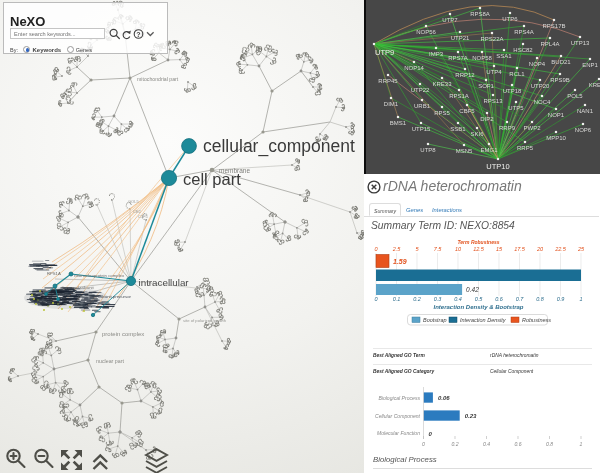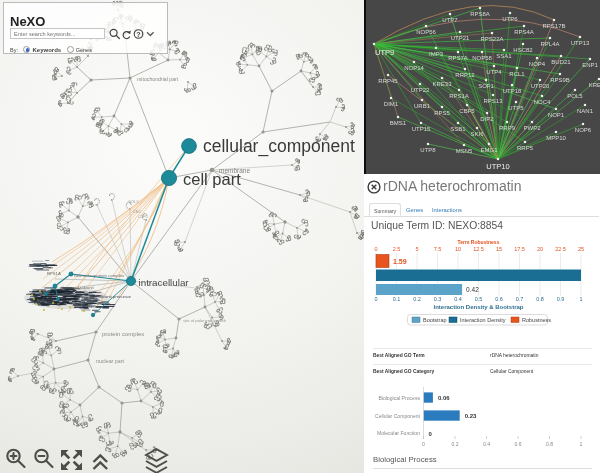--- a/index.html
+++ b/index.html
@@ -11,21 +11,21 @@
 #searchrow { display:flex; align-items:center; gap:4px; margin-top:1px; height:11px; }
 #searchbox input { width:95px; height:11px; border:1px solid #c5c5c5; font-size:5.6px; color:#999;
   padding:1px 3px; font-family:"Liberation Sans",sans-serif; background:#fff; }
 #searchbox .row2 { font-size:5.5px; color:#444; margin-top:7px; }
 .radio { display:inline-block; width:7px; height:7px; border:1px solid #999; border-radius:50%;
   vertical-align:-1.5px; margin:0 2px 0 4px; background:#fff; position:relative; }
 .radio.sel::after { content:""; position:absolute; left:1.2px; top:1.2px; width:3.4px; height:3.4px;
   border-radius:50%; background:#3367c0; }
 #netpanel { position:absolute; left:364px; top:0; width:236px; height:221px; background:#474747;
   border-left:2px solid #0d0d0d; border-bottom:2px solid #0d0d0d; overflow:hidden; }
-#detail { position:absolute; left:364px; top:174px; width:236px; height:299px; background:#fff; overflow:hidden; }
+#detail { position:absolute; left:364px; top:174px; width:236px; height:299px; background:#fff; overflow:hidden;font-style:italic; }
 .tab { position:absolute; }
 .tab.active { left:5px; top:0; padding:3.5px 4px 2px; background:#fff; border:1px solid #ddd; border-bottom:1px solid #fff;
   border-radius:3px 3px 0 0; color:#555; height:13px; font-size:5.2px; }
 .tab.a2 { left:42px; top:4px; color:#337ab7; font-size:5.8px; }
 .tab.a3 { left:68px; top:4px; color:#337ab7; font-size:5.8px; }
 .goheader { position:absolute; left:9px; width:219px; font-size:7.8px; color:#555;
   border-bottom:1px solid #ddd; padding-bottom:4px; }
 .gorow { position:absolute; left:9px; width:219px; font-size:4.9px; color:#333; border-top:1px solid #e8e8e8; padding-top:4px; }
 .gorow span { position:absolute; left:117px; font-weight:normal; }
 </style></head><body>
@@ -663,21 +663,21 @@
   <div style="position:relative;width:236px;height:299px">
    <div style="position:absolute;left:3px;top:3px"><svg width="14" height="14" viewBox="0 0 14 14" style="vertical-align:-2.5px">
             <circle cx="7" cy="7" r="5.9" fill="none" stroke="#3a3a3a" stroke-width="1.4"></circle>
             <path d="M4.7,4.7 L9.3,9.3 M9.3,4.7 L4.7,9.3" stroke="#3a3a3a" stroke-width="1.4"></path>
           </svg><span style="color:#787878;font-size:14px;margin-left:2px">rDNA heterochromatin</span></div>
    <div style="position:absolute;left:0;top:29px;width:235px;height:14px;border-bottom:1px solid #ddd">
      <div class="tab active">Summary</div>
           <div class="tab a2">Genes</div>
           <div class="tab a3">Interactions</div>
    </div>
-   <div style="position:absolute;left:7px;top:46px;font-size:10.3px;color:#555">Unique Term ID: NEXO:8854</div>
+   <div style="position:absolute;left:7px;top:46px;font-size:10.3px;color:#555">Summary Term ID: NEXO:8854</div>
    <div style="position:absolute;left:0;top:61px;width:235px;height:100px"><svg width="235" height="100" viewBox="0 0 235 100">
             <g font-family="'Liberation Sans',sans-serif">
               <text x="114.5" y="9" font-size="5" font-weight="bold" fill="#e2531f" text-anchor="middle">Term Robustness</text>
               <line x1="12" y1="18" x2="12" y2="61" stroke="#e4e4e4" stroke-width="0.7"></line>
               <text x="12" y="15.5" font-size="5.5" fill="#e2531f" text-anchor="middle">0</text>
               <line x1="32.5" y1="18" x2="32.5" y2="61" stroke="#e4e4e4" stroke-width="0.7"></line>
               <text x="32.5" y="15.5" font-size="5.5" fill="#e2531f" text-anchor="middle">2.5</text>
               <line x1="53" y1="18" x2="53" y2="61" stroke="#e4e4e4" stroke-width="0.7"></line>
               <text x="53" y="15.5" font-size="5.5" fill="#e2531f" text-anchor="middle">5</text>
               <line x1="73.5" y1="18" x2="73.5" y2="61" stroke="#e4e4e4" stroke-width="0.7"></line>

